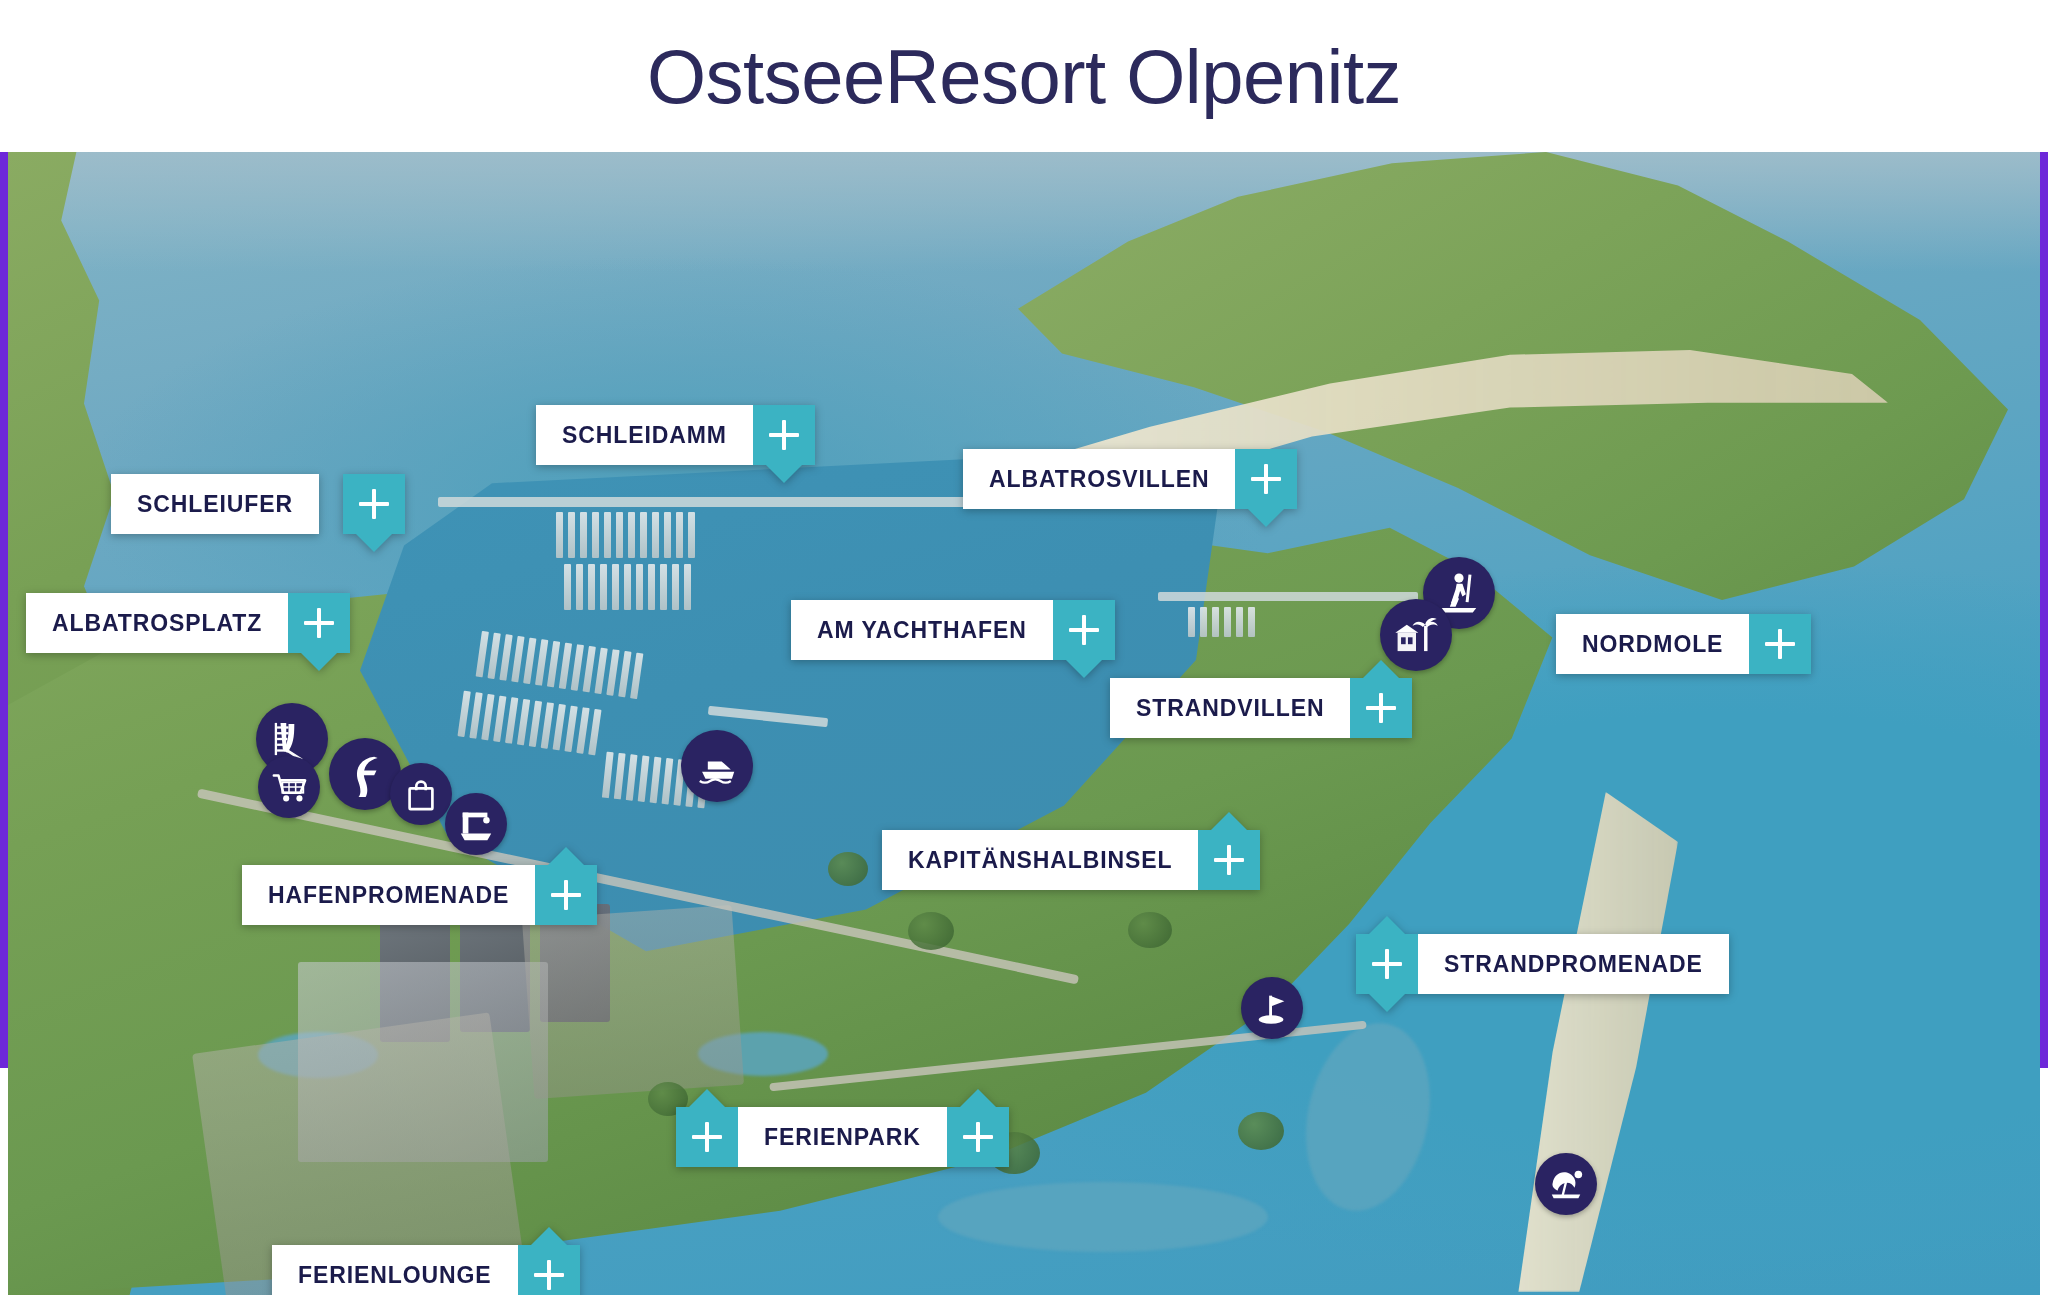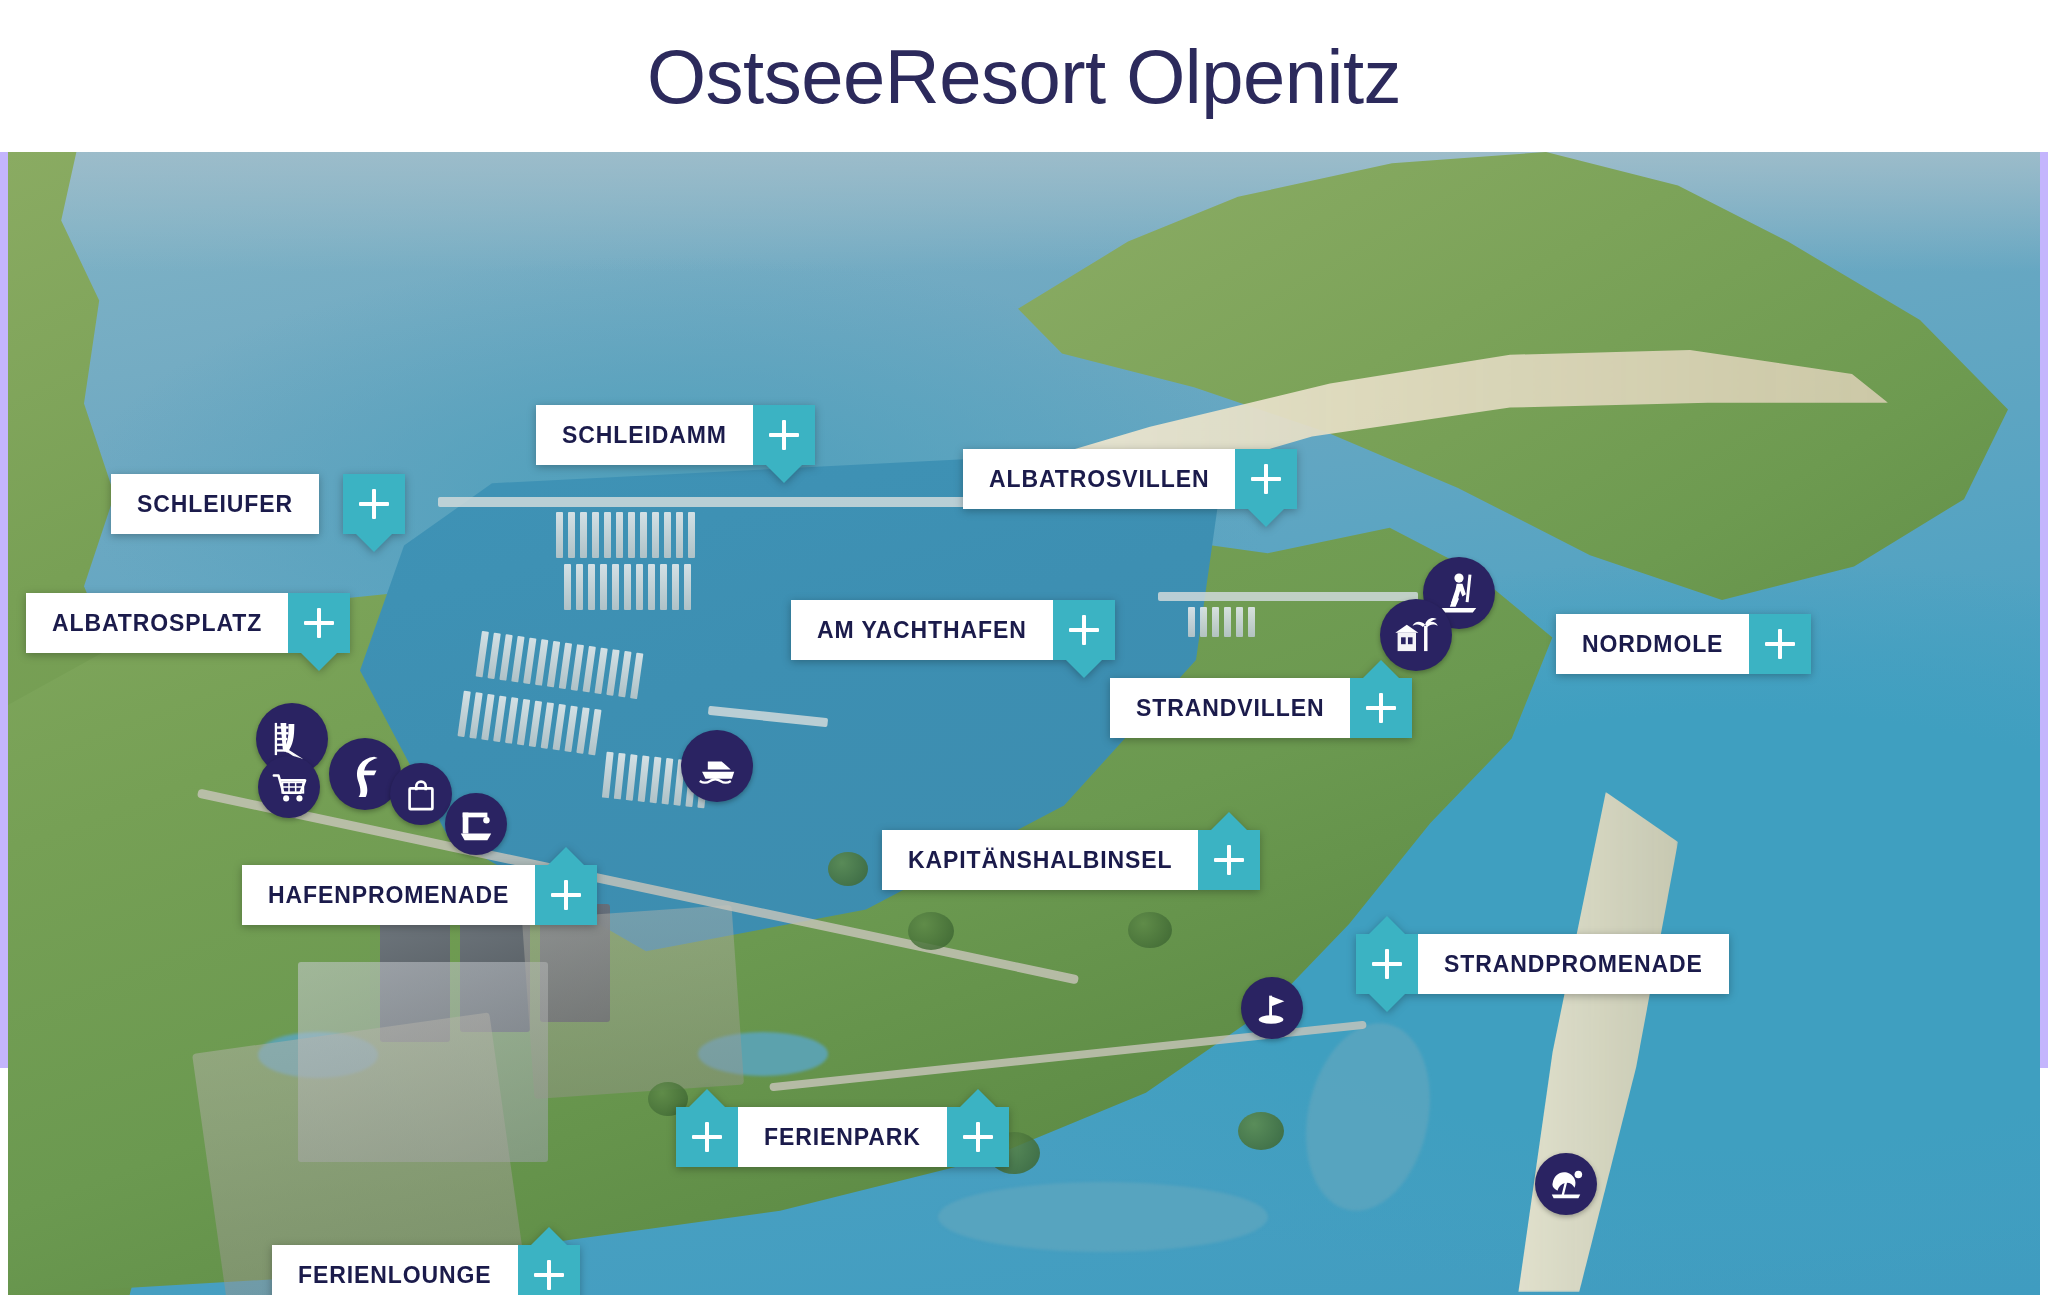--- a/index.html
+++ b/index.html
@@ -3,21 +3,21 @@
 <meta charset="utf-8">
 <title>OstseeResort Olpenitz</title>
 <style>
   * { box-sizing: border-box; margin: 0; padding: 0; }
   html, body {
     width: 2048px; height: 1303px;
     background: #ffffff;
     font-family: "Liberation Sans", sans-serif;
     overflow: hidden;
   }
-  #page { position: relative; width: 2048px; height: 1068px; background: #c4b5fd; }
+  #page { position: relative; width: 2048px; height: 1068px; background: #6d28d9; }
 
   
   #title-bar {
     position: absolute; left: 0; top: 0; width: 2048px; height: 152px;
     display: flex; align-items: center; justify-content: center;
     background: #ffffff;
   }
   #page-title {
     font-size: 76px; font-weight: 400; letter-spacing: -0.5px;
     color: #2c2a5c; font-family: "Liberation Sans", sans-serif;

